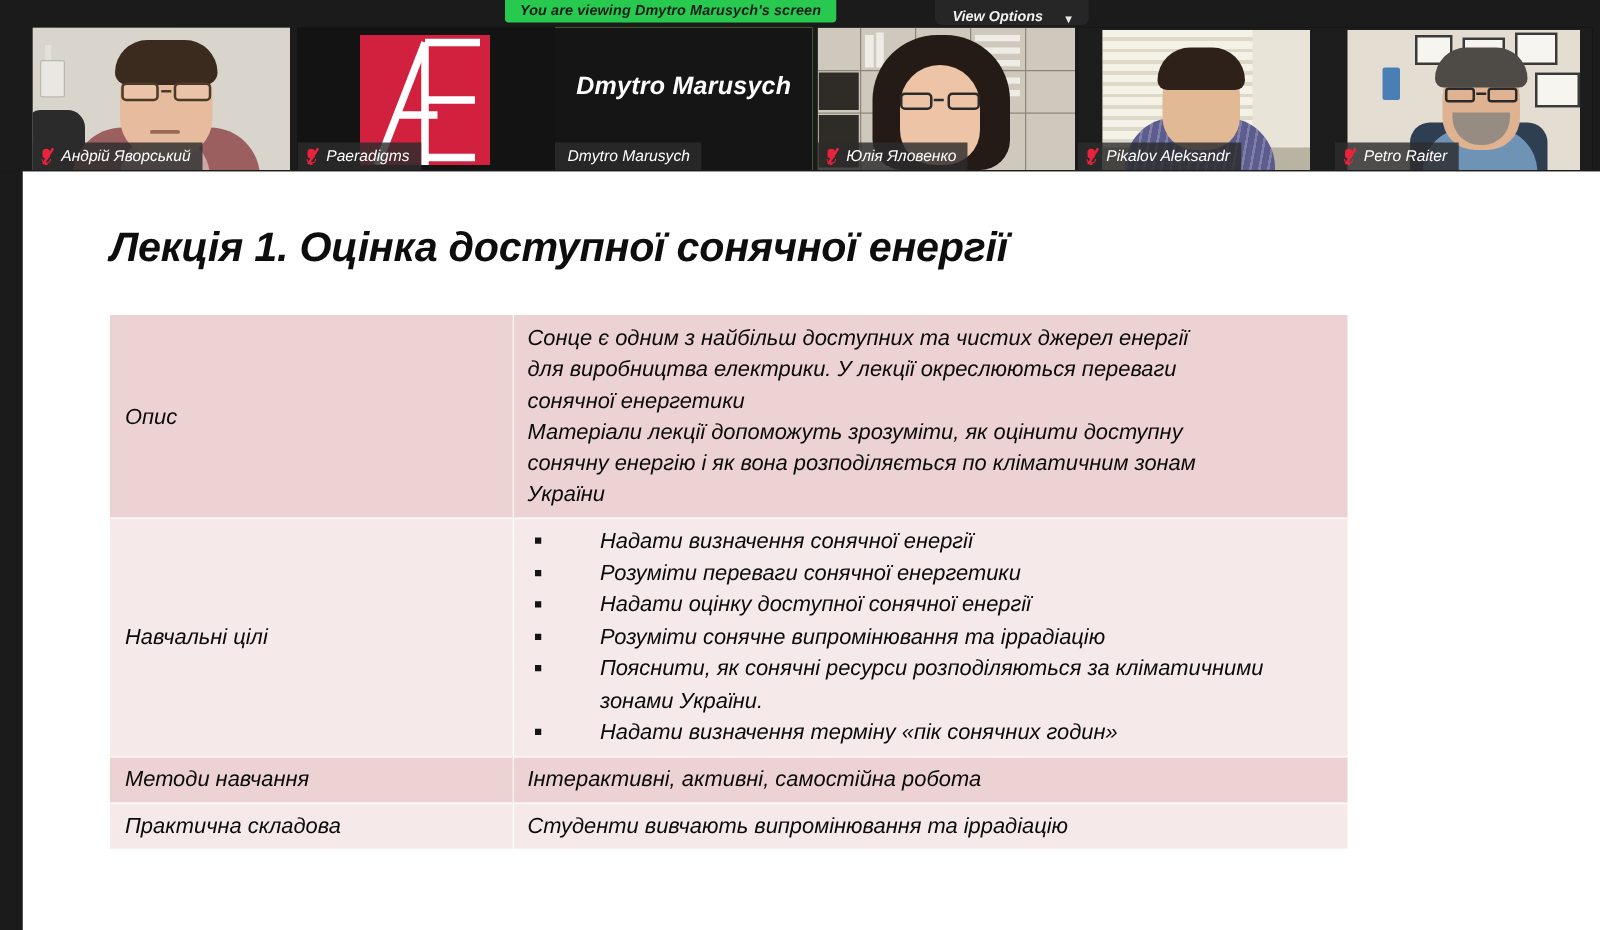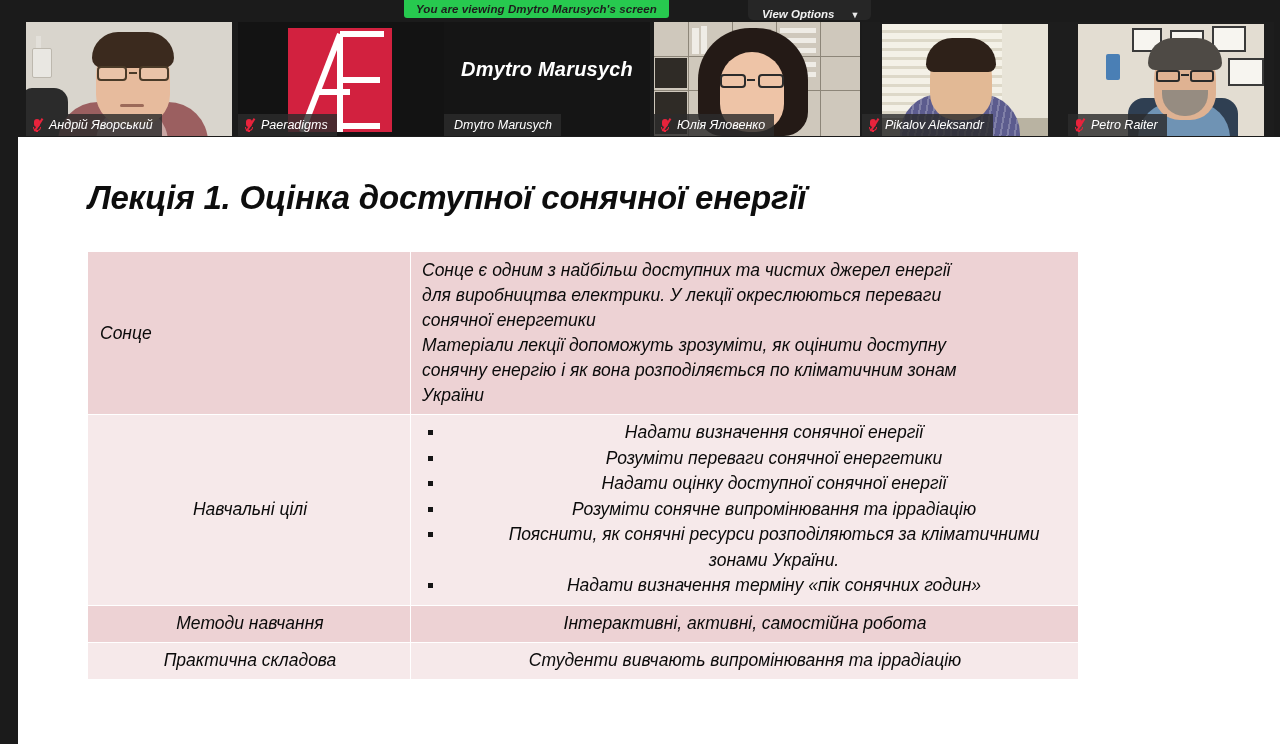--- a/index.html
+++ b/index.html
@@ -156,21 +156,21 @@
   table.lect td {
     vertical-align: middle; color: #0a0a0a;
     font-size: 17.5px; line-height: 25px;
     padding: 6px 10px 6px 12px;
     border: none;
   }
   table.lect td.lbl { width: 322px; }
   table.lect tr.dark td { background: #edd2d4; }
   table.lect tr.light td { background: #f6e9ea; }
   table.lect tr td + td { box-shadow: inset 1px 0 0 #ffffff; margin-top: 44px; }
-  table.lect tr + tr td { box-shadow: inset 0 1px 0 #ffffff; text-align: center; }
+  table.lect tr + tr td { box-shadow: inset 0 1px 0 #ffffff; }
   table.lect tr + tr td + td { box-shadow: inset 1px 0 0 #ffffff, inset 0 1px 0 #ffffff; }
   .desc-line { display: block; }
   ul.goals { list-style: none; margin: 0; padding: 0; }
   ul.goals li {
     position: relative; padding-left: 58px; line-height: 25.5px;
     margin: 0 0 0 0;
   }
   ul.goals li::before {
     content: ""; position: absolute; left: 6px; top: 10px;
     width: 5px; height: 5px; background: #151515;
@@ -347,21 +347,21 @@
   </div>
 
   <div class="leftbar"></div>
 
   <div class="slide">
     <div class="slide-title">Лекція 1. Оцінка доступної сонячної енергії</div>
 
     <table class="lect">
       <tbody>
         <tr class="dark">
-          <td class="lbl">Сонце</td>
+          <td class="lbl">Опис</td>
           <td>
             <span class="desc-line">Сонце є одним з найбільш доступних та чистих джерел енергії</span>
             <span class="desc-line">для виробництва електрики. У лекції окреслюються переваги</span>
             <span class="desc-line">сонячної енергетики</span>
             <span class="desc-line">Матеріали лекції допоможуть зрозуміти, як оцінити доступну</span>
             <span class="desc-line">сонячну енергію і як вона розподіляється по кліматичним зонам</span>
             <span class="desc-line">України</span>
           </td>
         </tr>
 

